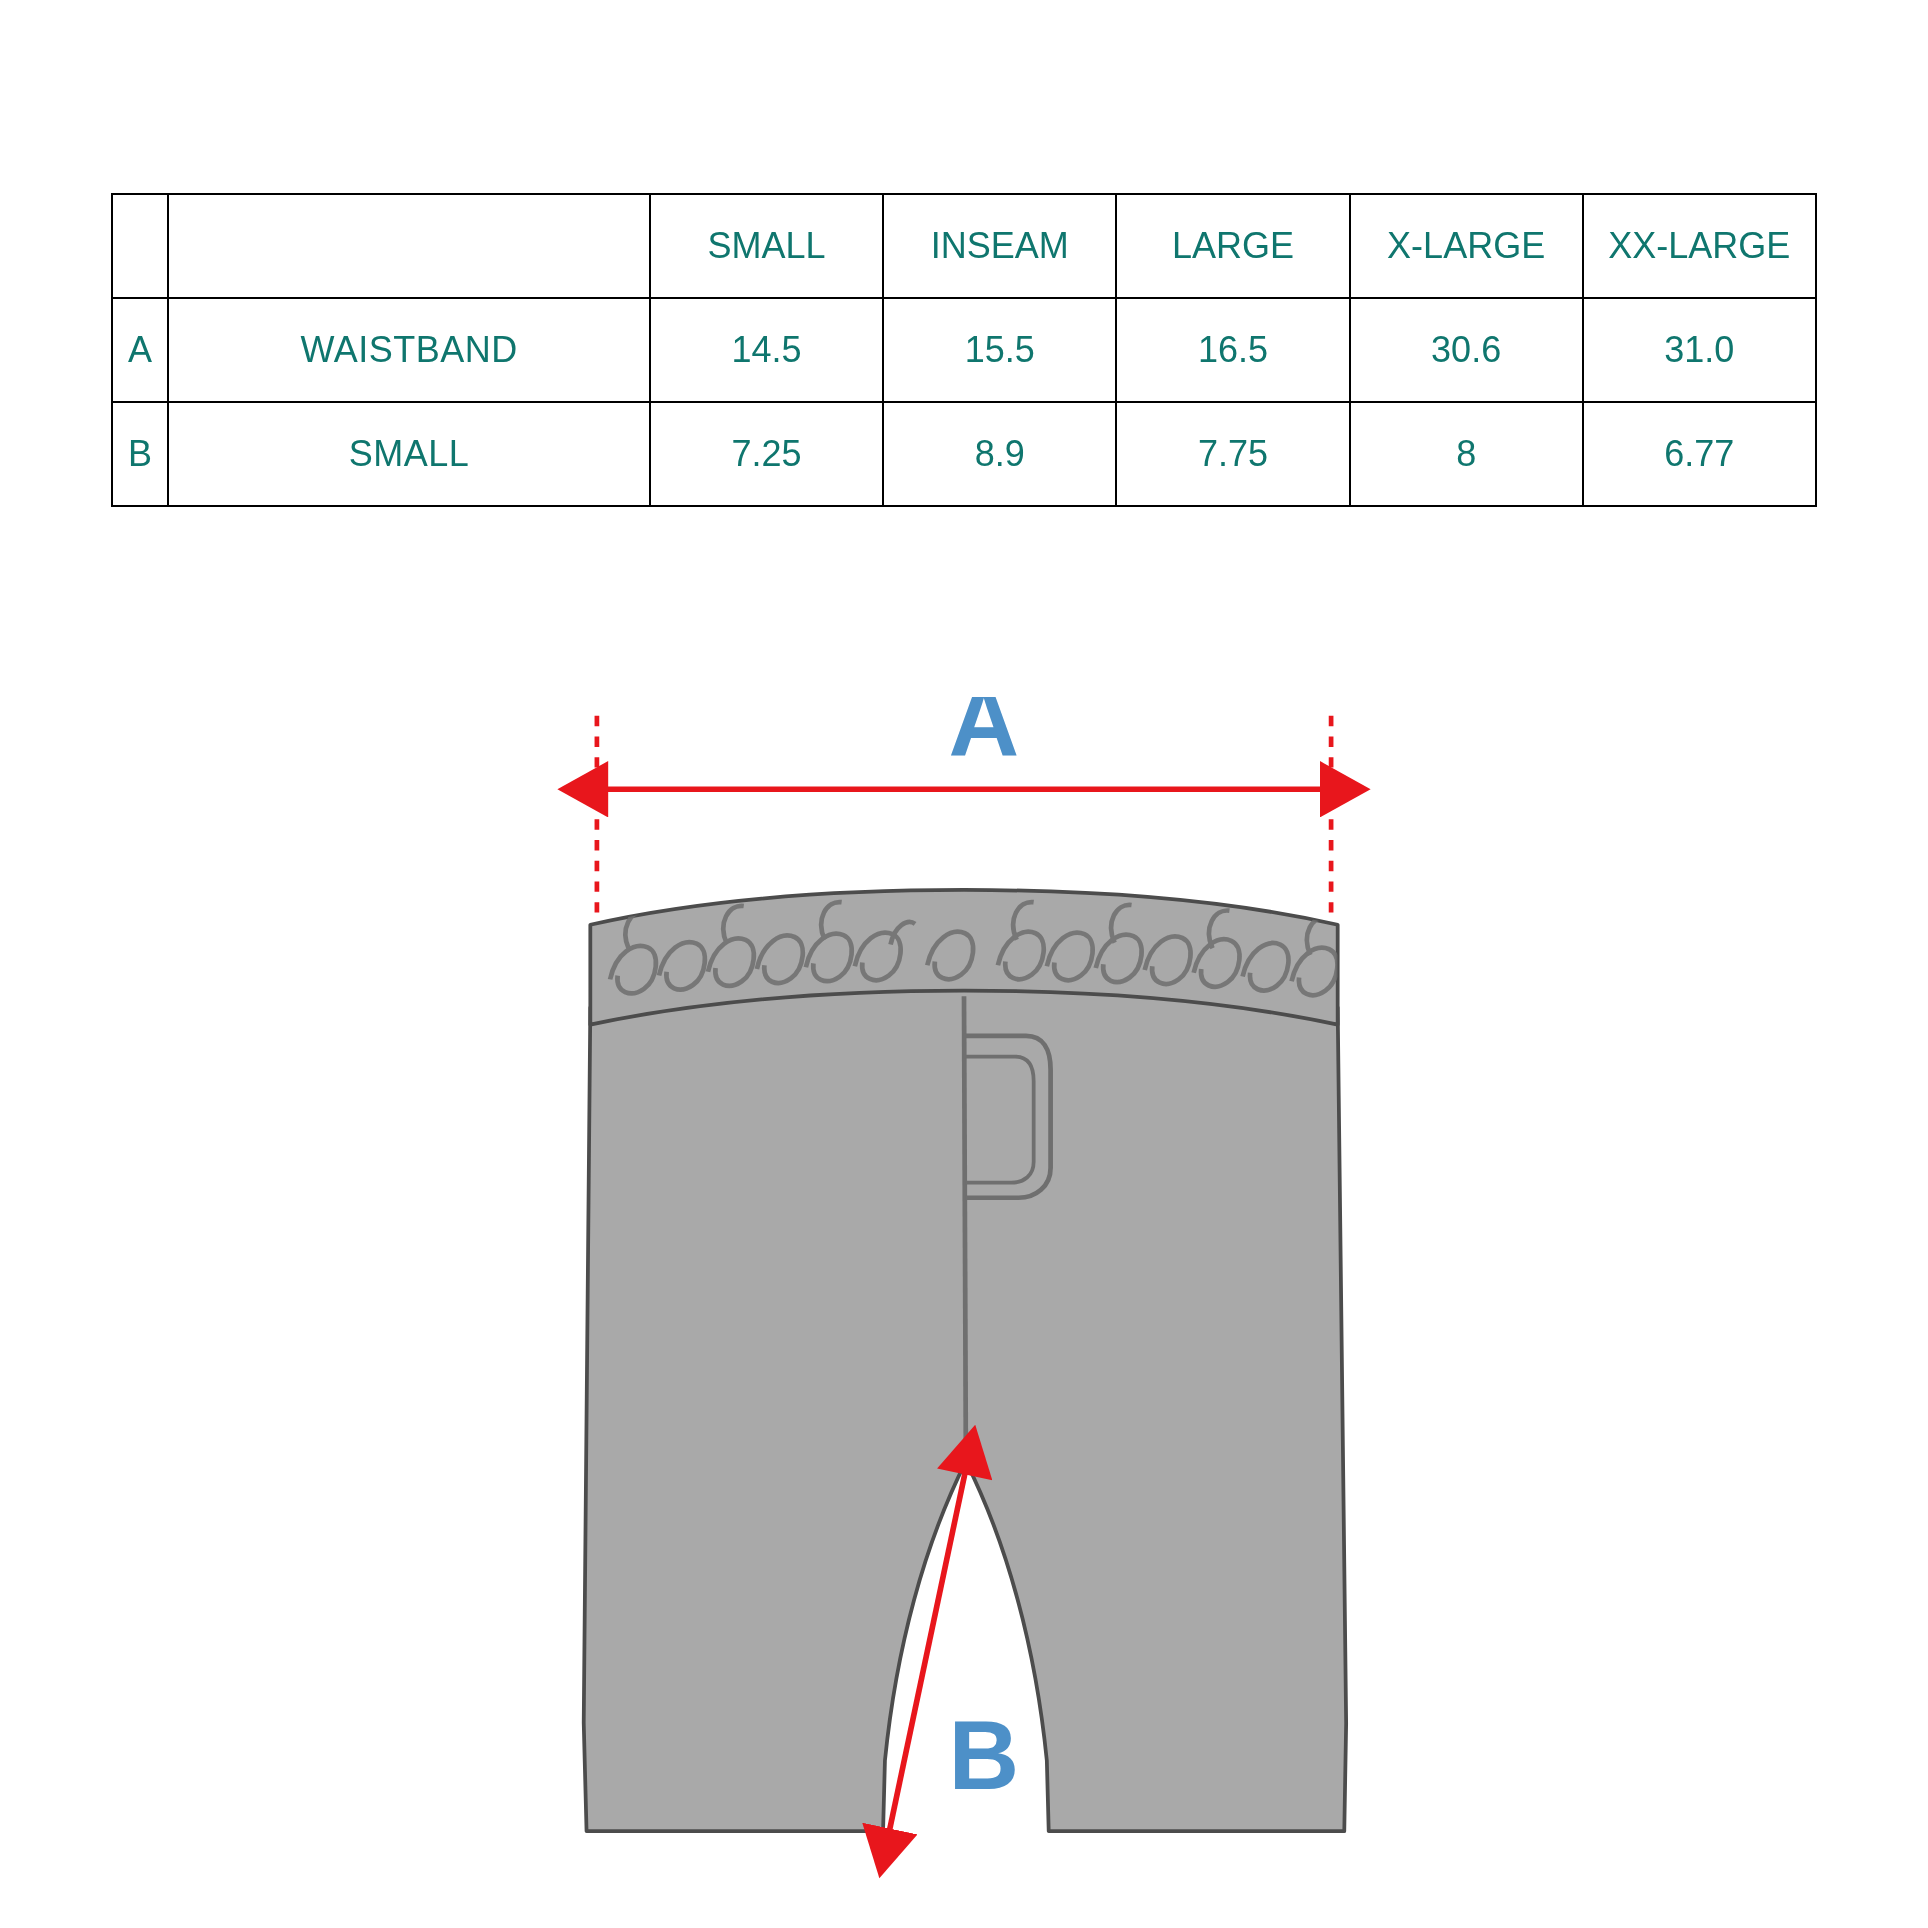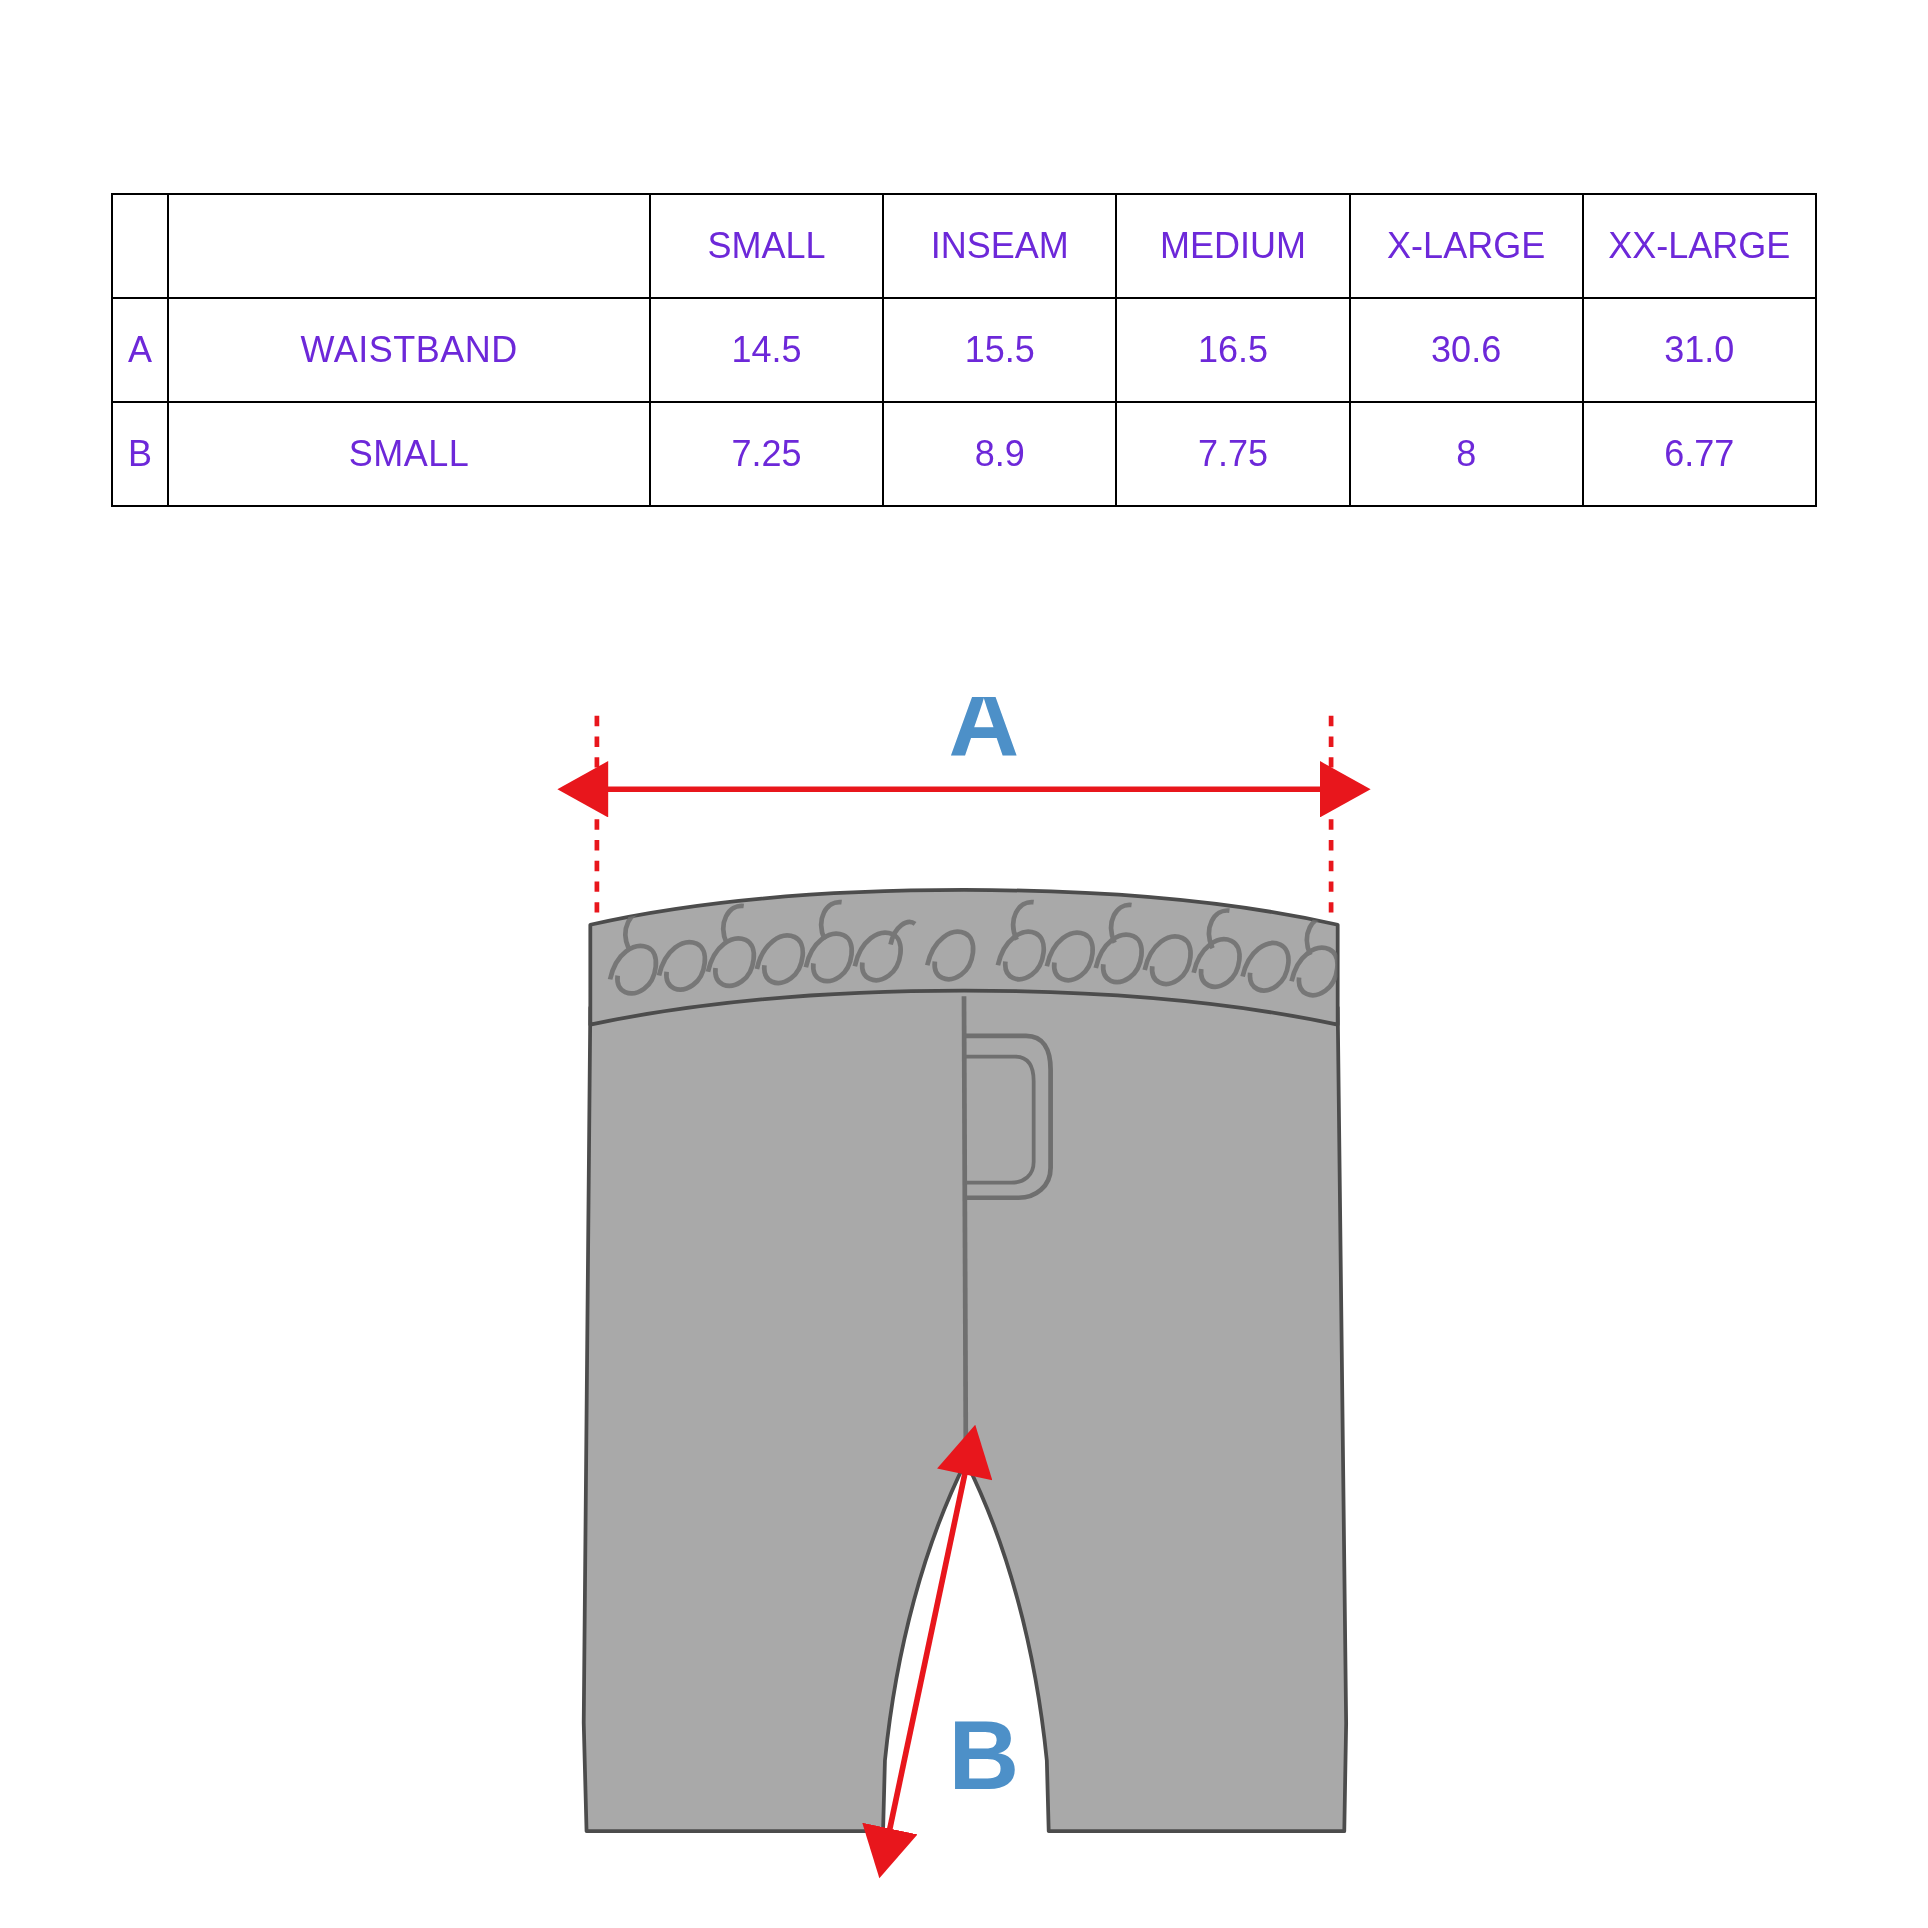--- a/index.html
+++ b/index.html
@@ -26,21 +26,21 @@
   table.size-table {
     border-collapse: collapse;
     width: 100%;
     table-layout: fixed;
   }
   table.size-table td, table.size-table th {
     border: 2.8px solid #000000;
     text-align: center;
     font-weight: normal;
     font-size: 36px;
-    color: #6d28d9;
+    color: #0f766e;
     height: 102px;
     padding: 0;
   }
   table.size-table th {
     font-size: 36px;
   }
   .col-letter { width: 55px; }
   .col-name   { width: 471px; }
   .col-size   { width: 228px; }
   td.letter-cell {
@@ -86,21 +86,21 @@
       <col class="col-size">
       <col class="col-size">
       <col class="col-size">
     </colgroup>
     <thead>
       <tr class="head-row">
         <th class="blank-head"></th>
         <th class="blank-head"></th>
         <th>SMALL</th>
         <th>INSEAM</th>
-        <th>MEDIUM</th>
+        <th>LARGE</th>
         <th>X-LARGE</th>
         <th>XX-LARGE</th>
       </tr>
     </thead>
     <tbody>
       <tr class="body-row">
         <td class="letter-cell">A</td>
         <td class="name-cell">WAISTBAND</td>
         <td>14.5</td>
         <td>15.5</td>

